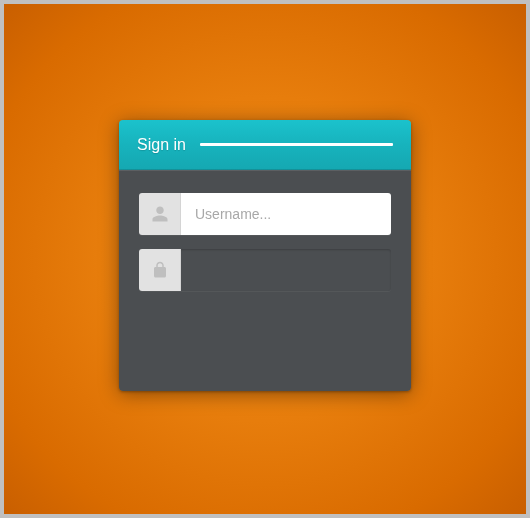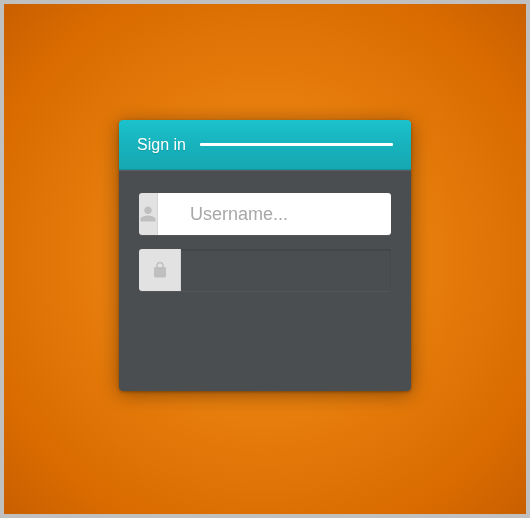--- a/index.html
+++ b/index.html
@@ -76,22 +76,22 @@
     .field-icon svg {
       width: 18px;
       height: 18px;
       fill: #bfbfbf;
     }
     .field-input {
       flex: 1;
       border: none;
       outline: none;
       background: #ffffff;
-      padding: 0 32px;
-      font-size: 18px;
+      padding: 0 14px;
+      font-size: 14px;
       color: #444;
       font-family: inherit;
     }
     .field-input::placeholder {
       color: #a8a8a8;
       font-style: normal;
     }
   </style>
 </head>
 <body>

